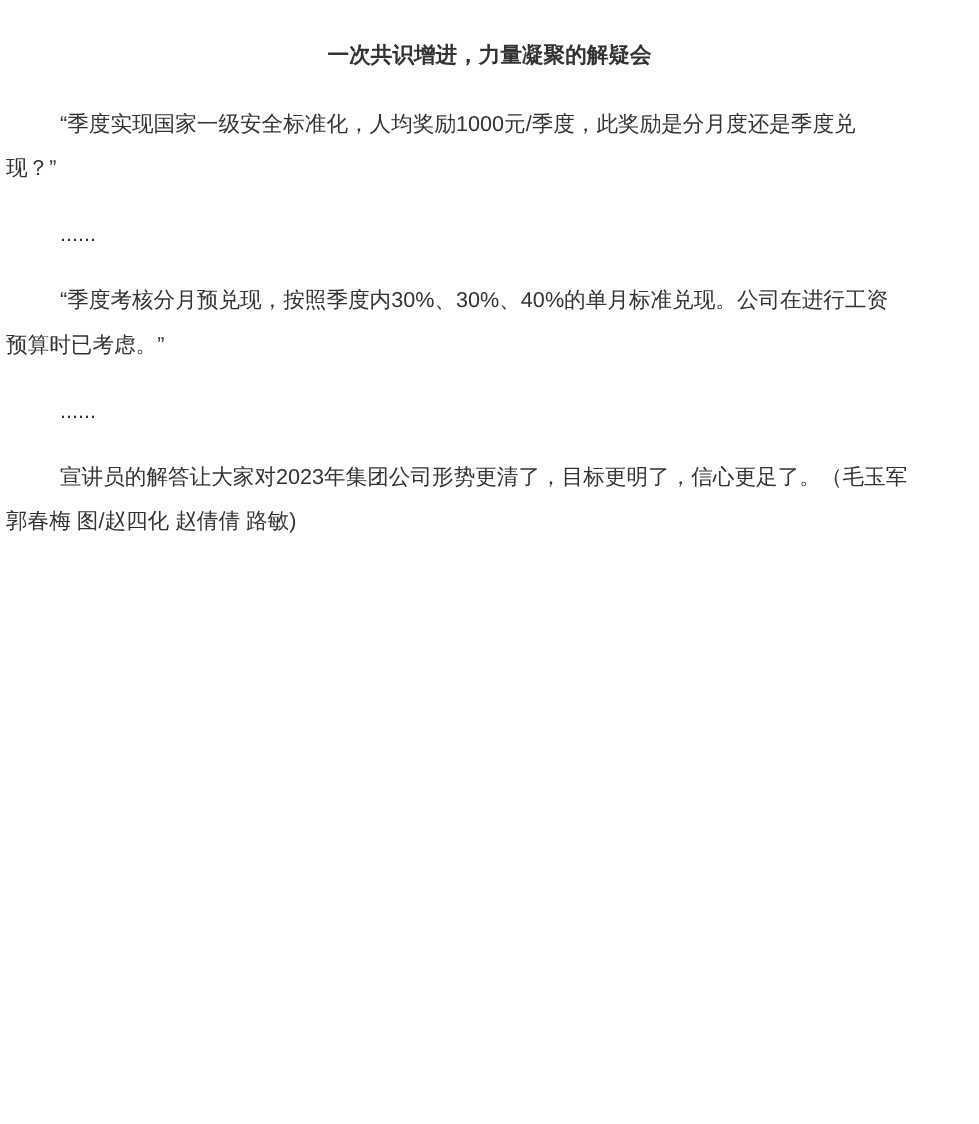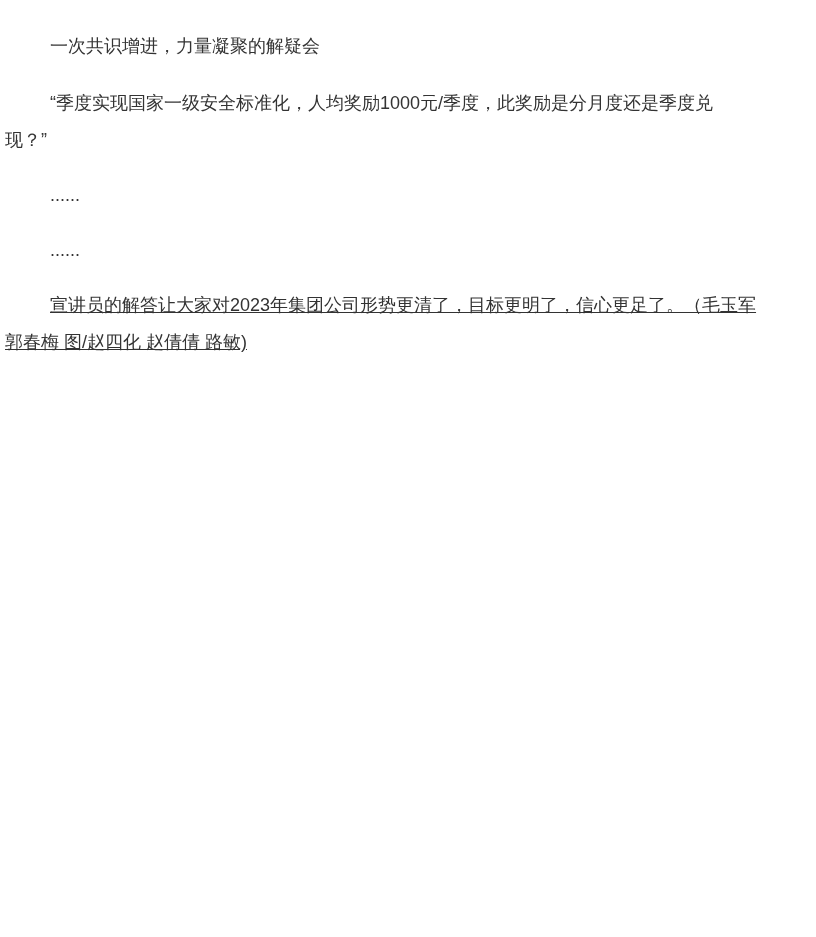--- a/index.html
+++ b/index.html
@@ -13,40 +13,42 @@
     box-sizing: border-box;
     overflow: hidden;
     padding: 28px 50px 24px 5px;
     color: #333333;
     font-family: "Liberation Sans", "DejaVu Sans", sans-serif;
     font-size: 18px;
     line-height: 37px;
   }
   .title {
     margin: 0 0 20px 0;
-    font-weight: normal;
+    font-weight: bold;
     text-indent: 45px;
     white-space: pre-line;
+    text-align: center;
   }
   .para {
     margin: 0 0 18px 0;
     text-indent: 45px;
     white-space: pre-line;
   }
   .para:last-child {
     margin-bottom: 0;
-    text-decoration: underline;
   }
 </style>
 </head>
 <body>
 
 <div class="doc">
   <p class="title">一次共识增进，力量凝聚的解疑会</p>
   <div>
       <p class="para">“季度实现国家一级安全标准化，人均奖励1000元/季度，此奖励是分月度还是季度兑
 现？”</p>
       <p class="para">......</p>
+      <p class="para">“季度考核分月预兑现，按照季度内30%、30%、40%的单月标准兑现。公司在进行工资
+预算时已考虑。”</p>
       <p class="para">......</p>
       <p class="para">宣讲员的解答让大家对2023年集团公司形势更清了，目标更明了，信心更足了。（毛玉军
 郭春梅 图/赵四化 赵倩倩 路敏)</p>
     </div>
 </div>
 
 </body></html>

